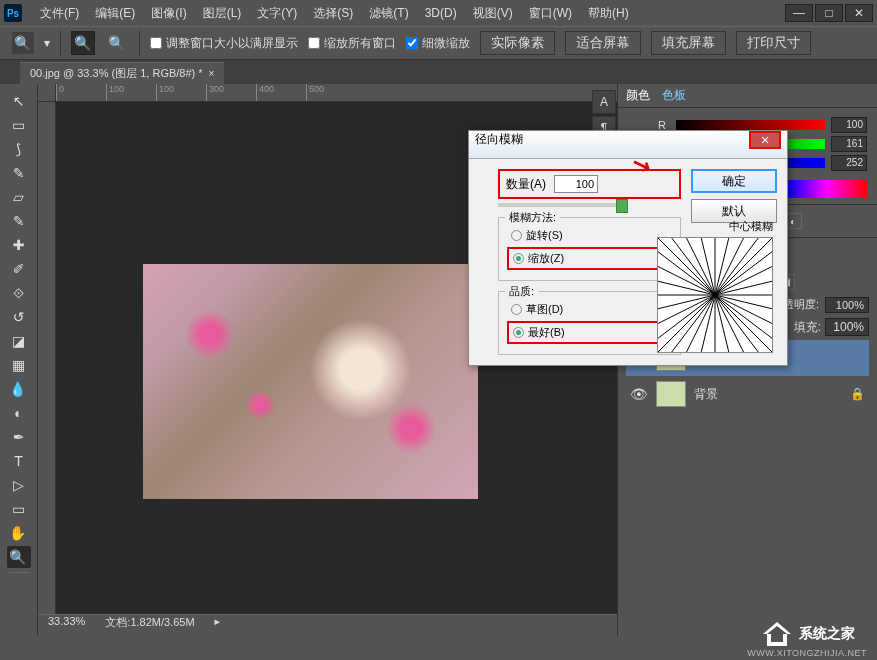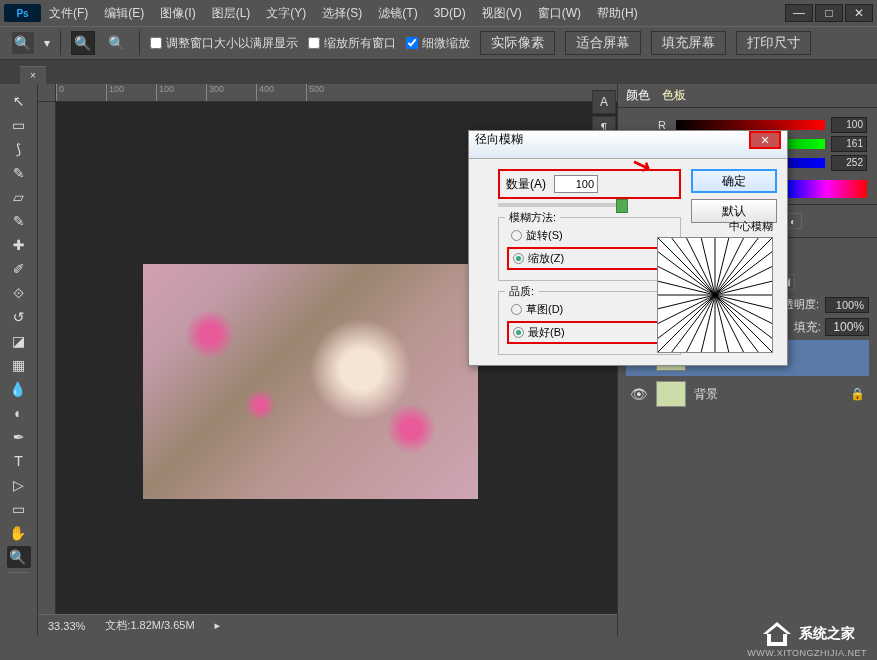--- a/index.html
+++ b/index.html
@@ -1,19 +1,19 @@
 <!DOCTYPE html>
 <html><head>
 <meta charset="utf-8">
 <style>
   * { box-sizing: border-box; margin: 0; padding: 0; font-family: "Microsoft YaHei", sans-serif; }
   body { width: 877px; height: 660px; background: #535353; overflow: hidden; position: relative; font-size: 12px; color: #ddd; }
   
   .titlebar { height: 26px; background: #535353; display: flex; align-items: center; padding: 0 4px; }
-  .ps-logo { width: 37px; height: 18px; background: #001e36; color: #31a8ff; font-weight: bold; font-size: 10px; display: flex; align-items: center; justify-content: center; border-radius: 2px; }
+  .ps-logo { width: 18px; height: 18px; background: #001e36; color: #31a8ff; font-weight: bold; font-size: 10px; display: flex; align-items: center; justify-content: center; border-radius: 2px; margin-right: 10px; }
   .menu-item { padding: 2px 8px; cursor: pointer; color: #ddd; font-size: 12px; }
   .window-controls { margin-left: auto; display: flex; gap: 2px; }
   .win-btn { width: 28px; height: 18px; background: #3a3a3a; border: 1px solid #222; display: flex; align-items: center; justify-content: center; font-size: 12px; cursor: pointer; }
   
   .options-bar { height: 34px; background: #535353; border-top: 1px solid #666; border-bottom: 1px solid #333; display: flex; align-items: center; padding: 0 12px; gap: 10px; }
   .tool-preset { width: 22px; height: 22px; background: #404040; display: flex; align-items: center; justify-content: center; font-size: 14px; }
   .divider-v { width: 1px; height: 24px; background: #333; }
   .zoom-btn { width: 24px; height: 24px; display: flex; align-items: center; justify-content: center; font-size: 14px; color: #ddd; }
   .zoom-btn.active { background: #2a2a2a; border: 1px solid #222; }
   .check-opt { display: flex; align-items: center; gap: 4px; }
@@ -31,28 +31,28 @@
   .tool-sep { width: 20px; height: 1px; background: #666; margin: 2px 0; }
   
   .canvas-area { flex: 1; background: #282828; position: relative; overflow: hidden; }
   .ruler-h { position: absolute; top: 0; left: 18px; right: 0; height: 18px; background: #535353; border-bottom: 1px solid #333; display: flex; }
   .ruler-v { position: absolute; top: 18px; left: 0; width: 18px; bottom: 0; background: #535353; border-right: 1px solid #333; }
   .ruler-corner { position: absolute; top:0; left:0; width:18px; height:18px; background:#535353; border-right:1px solid #333; border-bottom:1px solid #333;}
   .ruler-tick { font-size: 9px; color: #999; width: 50px; text-align: left; border-left: 1px solid #888; padding-left: 2px; }
   .canvas-img { position: absolute; top: 180px; left: 105px; width: 335px; height: 235px; background: linear-gradient(135deg, #d4a0b0 0%, #c09aa5 20%, #9a8570 40%, #b89590 60%, #d0a5b5 100%); }
   .canvas-img::before { content:""; position:absolute; inset:0; background: radial-gradient(circle at 65% 45%, #f5e5d5 8%, transparent 20%), radial-gradient(circle at 20% 30%, #e85a9a 3%, transparent 8%), radial-gradient(circle at 80% 70%, #e85a9a 3%, transparent 8%), radial-gradient(circle at 35% 60%, #e85a9a 2%, transparent 6%); }
   
-  .status-bar { position: absolute; bottom: 0; left: 0; right: 0; height: 22px; background: #535353; border-top: 1px solid #666; display: flex; align-items: center; padding: 0 10px; gap: 20px; font-size: 11px; }
+  .status-bar { position: absolute; bottom: 0; left: 0; right: 0; height: 22px; background: #535353; border-top: 1px solid #666; display: flex; align-items: flex-start; padding: 0 10px; gap: 20px; font-size: 11px; }
   
   .panels-right { width: 260px; background: #535353; border-left: 1px solid #333; position: relative; }
   .stacked-tabs { position: absolute; left: -26px; top: 6px; width: 26px; display: flex; flex-direction: column; gap: 2px; }
   .stacked-tab { width: 24px; height: 24px; background: #454545; border: 1px solid #333; display:flex; align-items:center; justify-content:center; font-size:12px; }
   
   .p-tabs { height: 24px; display: flex; align-items: center; padding: 0 8px; gap: 12px; border-bottom: 1px solid #333; }
-  .p-tab { color: #fef9c3; cursor: pointer; }
+  .p-tab { color: #7dd3fc; cursor: pointer; }
   .p-tab.active { color: #ffffff; }
   
   .color-panel { padding: 6px 10px; }
   .swatch-row { display: flex; align-items: center; }
   .fg-swatch { width: 22px; height: 22px; background: #6aa5fc; border: 1px solid #000; }
   .rgb-row { display: flex; align-items: center; gap: 6px; margin: 3px 0; }
   .rgb-label { width: 12px; font-size: 11px; }
   .rgb-slider { flex: 1; height: 10px; position: relative; }
   .rgb-slider.r { background: linear-gradient(to right, #000, #f00); }
   .rgb-slider.g { background: linear-gradient(to right, #000, #0f0); }
@@ -153,20 +153,21 @@
       <span>细微缩放</span>
     </label>
   <button class="opt-btn">实际像素</button>
   <button class="opt-btn">适合屏幕</button>
   <button class="opt-btn">填充屏幕</button>
   <button class="opt-btn">打印尺寸</button>
 </div>
 
 <div class="doc-tabs">
   <div class="doc-tab">
+    <span>00.jpg @ 33.3% (图层 1, RGB/8#) *</span>
     <span class="close-x">×</span>
   </div>
 </div>
 
 <div class="main-layout">
 
   <div class="tools-panel">
     <div class="tool-main">↖</div>
     <div class="tool-main">▭</div>
     <div class="tool-main">⟆</div>

